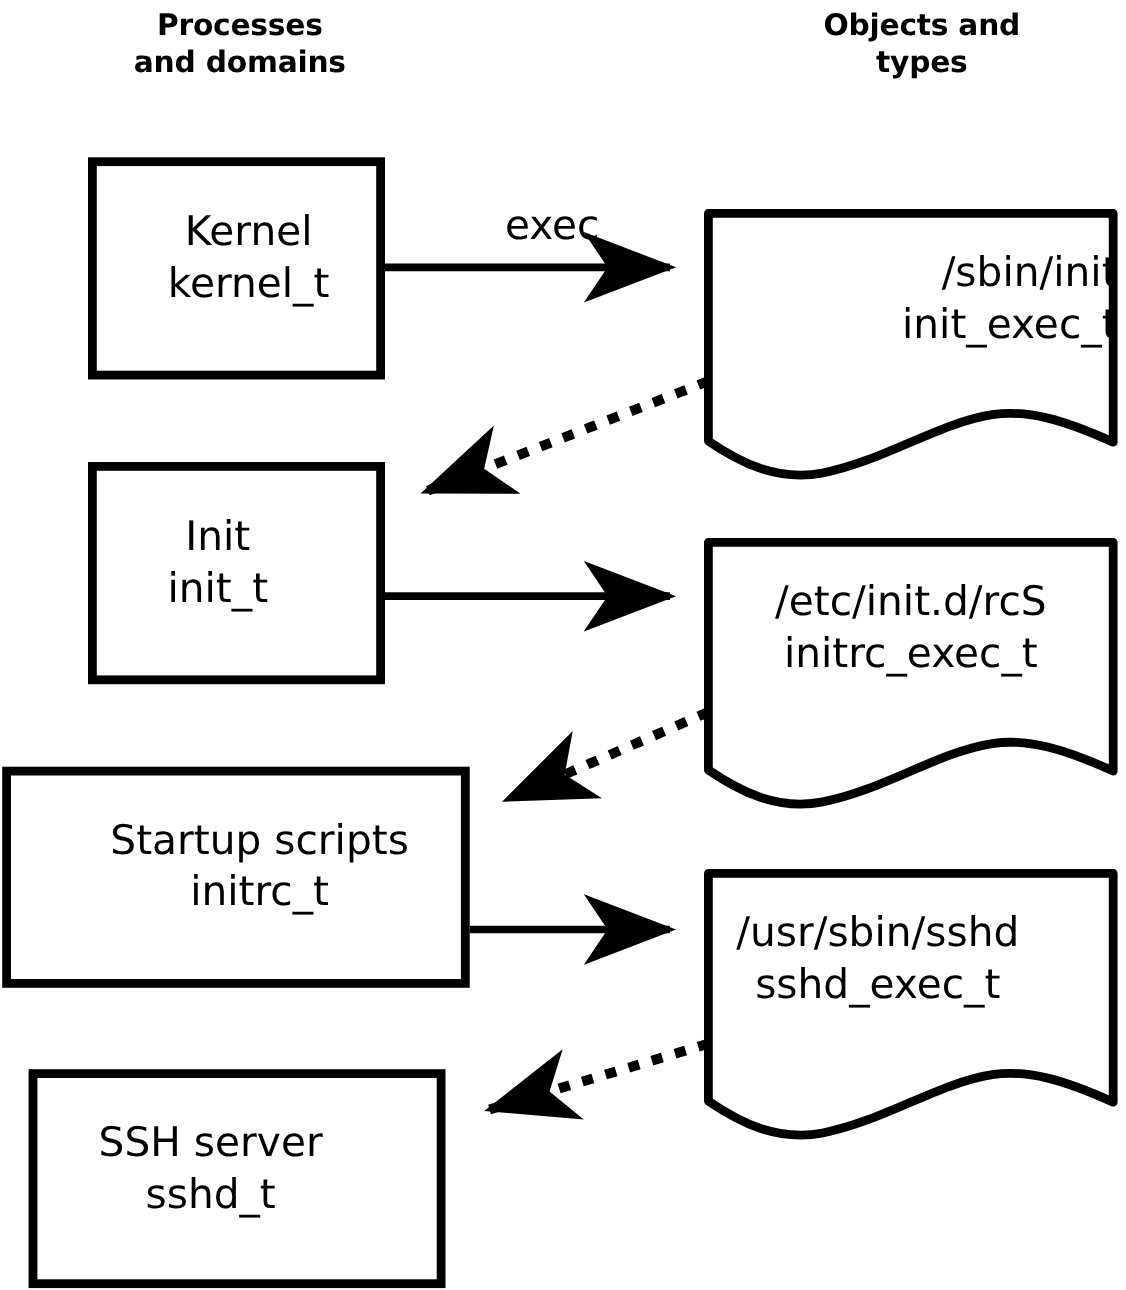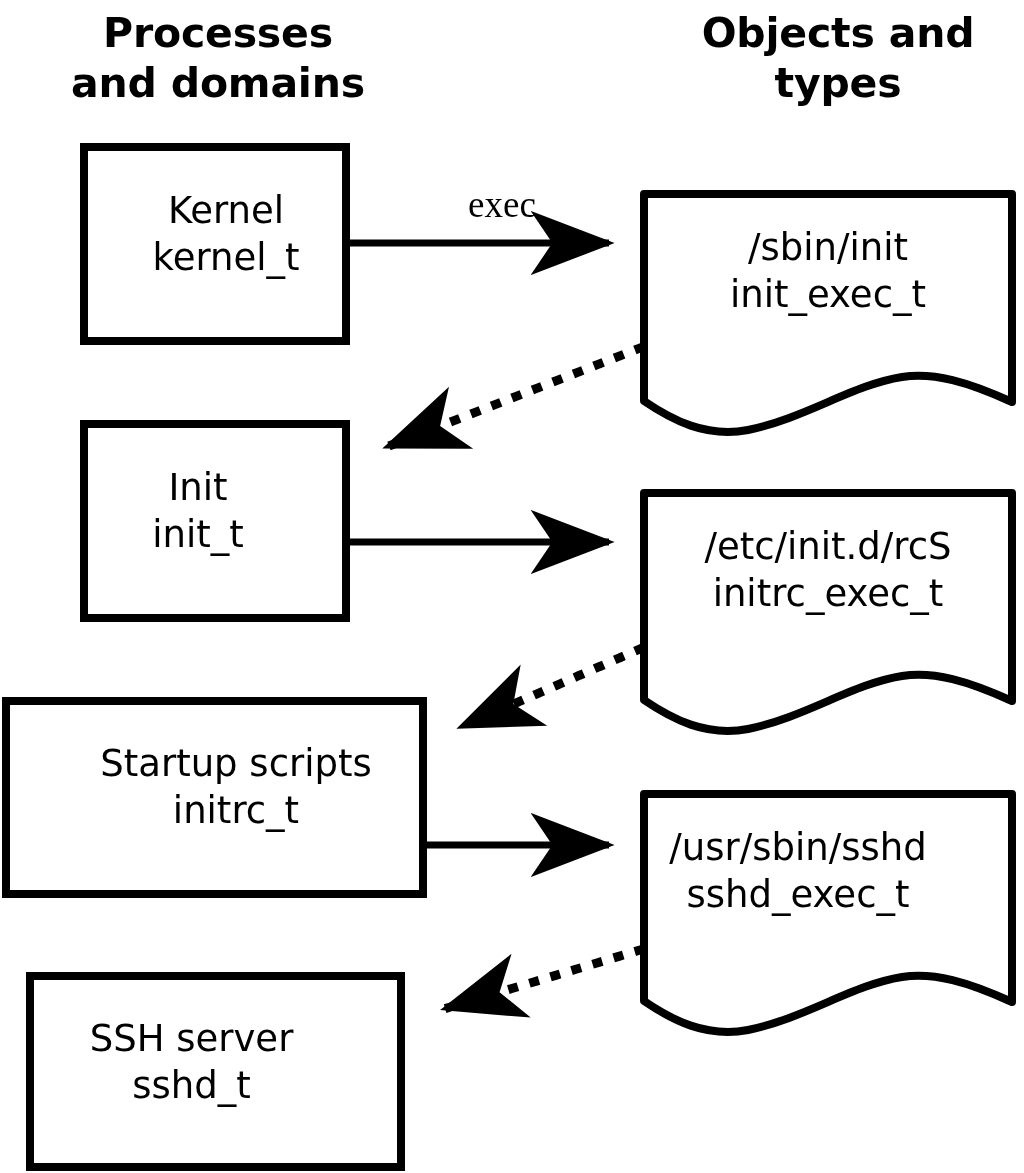--- a/index.html
+++ b/index.html
@@ -22,21 +22,21 @@
   #diagram-svg {
     position: absolute;
     top: 0;
     left: 0;
     width: 1024px;
     height: 1173px;
   }
   .hdr {
     position: absolute;
     font-weight: bold;
-    font-size: 41px;
+    font-size: 27px;
     line-height: 1.22;
     text-align: center;
     color: #000000;
     white-space: pre-line;
     letter-spacing: -0.2px;
   }
   #hdr-left  { left: 18px;  top: 8px;  width: 400px; }
   #hdr-right { left: 638px; top: 8px;  width: 400px; }
 
   .node-label {
@@ -48,21 +48,20 @@
     white-space: pre-line;
     font-weight: normal;
   }
   .edge-label {
     position: absolute;
     font-size: 37px;
     line-height: 1;
     text-align: center;
     color: #000000;
     font-weight: normal;
-    font-family: Liberation Serif, serif;
   }
 </style>
 </head>
 <body>
 
 <div id="canvas">
 
   <svg id="diagram-svg" viewBox="0 0 1024 1173" xmlns="http://www.w3.org/2000/svg">
     <defs>
       <marker id="arrowSolid" markerWidth="14" markerHeight="14" refX="11.2" refY="5" orient="auto" markerUnits="strokeWidth">
@@ -127,21 +126,21 @@
 
   <div class="node-label" style="left:80px; top:465px; width:236px;">Init
 init_t</div>
 
   <div class="node-label" style="left:2px; top:741px; width:468px;">Startup scripts
 initrc_t</div>
 
   <div class="node-label" style="left:26px; top:1016px; width:331px;">SSH server
 sshd_t</div>
 
-  <div class="node-label" style="left:640px; top:225px; width:376px;">/sbin/init
+  <div class="node-label" style="left:640px; top:225px; width:376px;text-align:right;">/sbin/init
 init_exec_t</div>
 
   <div class="node-label" style="left:640px; top:524px; width:376px;">/etc/init.d/rcS
 initrc_exec_t</div>
 
   <div class="node-label" style="left:640px; top:825px; width:316px;">/usr/sbin/sshd
 sshd_exec_t</div>
 
   <div class="edge-label" style="left:422px; top:186px; width:160px;">exec</div>
 

